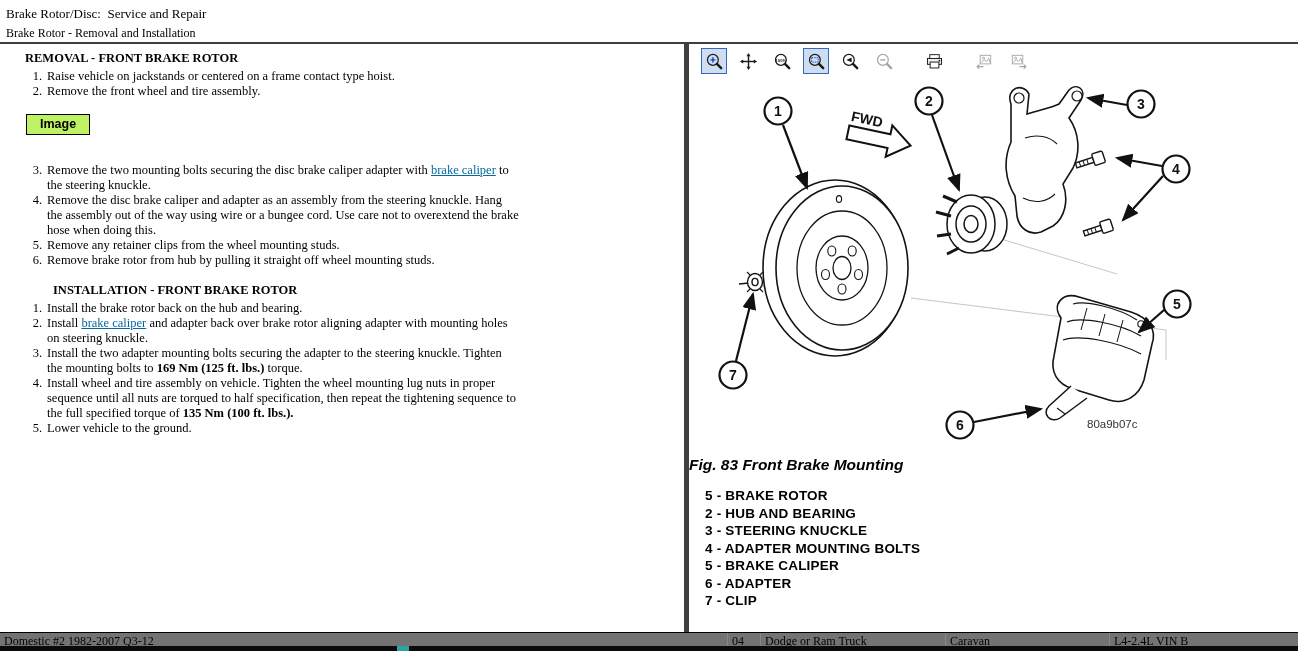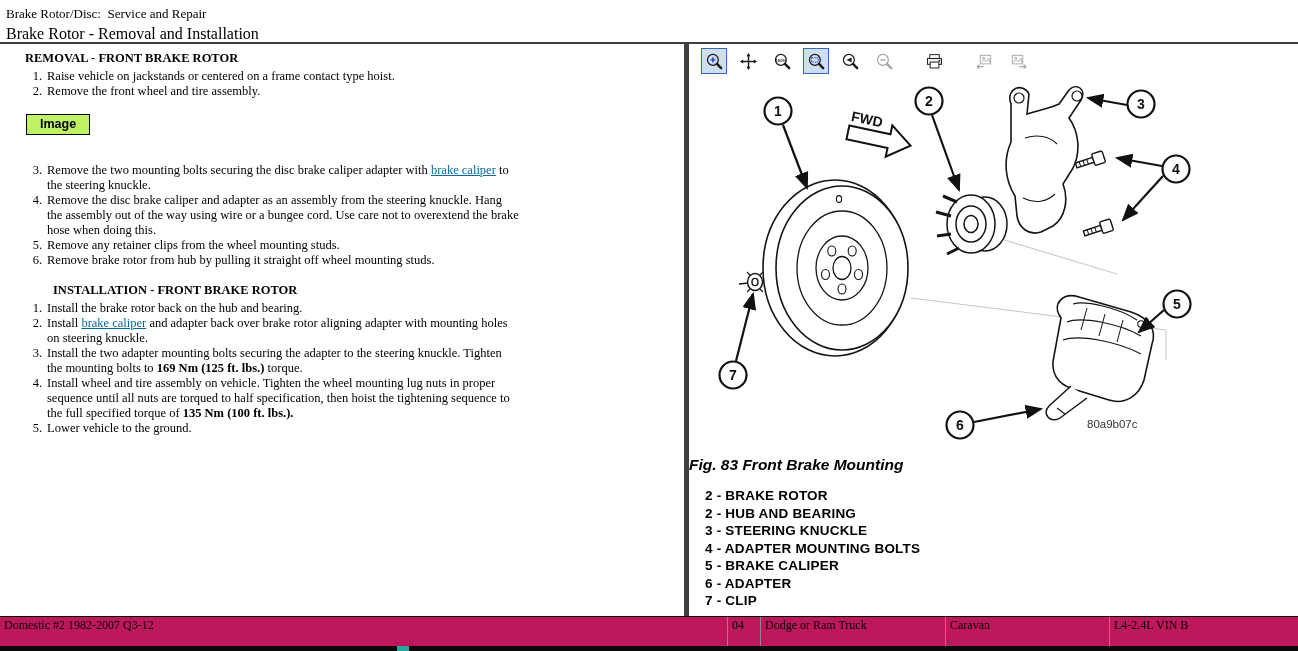--- a/index.html
+++ b/index.html
@@ -4,21 +4,21 @@
 <style>
   html,body { margin:0; padding:0; background:#d8d8d8; }
   .app {
     position:relative; width:1298px; height:651px; background:#ffffff;
     overflow:hidden; font-family:"Liberation Serif", serif; color:#000;
     box-sizing:border-box; display:flex; flex-direction:column;
   }
   
   .header { height:44px; box-sizing:border-box; border-bottom:2px solid #3f3f3f; padding:4px 0 0 6px; flex:none; }
   .title  { font-size:13px; line-height:20px; white-space:pre-wrap; }
-  .subtitle { font-size:16px; line-height:15px; margin-top:2px; }
+  .subtitle { font-size:12px; line-height:15px; margin-top:2px; }
   
   .main { flex:1; display:flex; min-height:0; }
   .content { width:684px; flex:none; box-sizing:border-box; padding:7px 0 0 25px; font-size:12.5px; line-height:15px; overflow:hidden; }
   .divider { width:5px; flex:none; background:#3f3f3f; }
   .viewer { flex:1; min-width:0; overflow:hidden; }
   
   .section-heading { font-size:12.5px; font-weight:bold; margin:0 0 3px 0; }
   .section-heading.install { margin-top:15px;margin-left:28px; }
   .step { display:flex; }
   .step-num { width:17px; text-align:right; margin-right:5px; flex:none; }
@@ -38,21 +38,21 @@
   .tool-btn.active { background:#cfddf1; border-color:#316ac5; }
   .tool-btn.disabled { color:#a8a8a8; cursor:default; }
   .tool-btn.gap { margin-left:16px; }
   .tool-icon { display:flex; }
   
   .figure-svg { display:block; }
   .caption { margin-top:4px; text-align:left; font:bold italic 15.5px "Liberation Sans", sans-serif; }
   .legend { margin-top:13px; padding-left:16px; font:bold 13.5px "Liberation Sans", sans-serif; }
   .legend-item { line-height:17.5px; letter-spacing:.2px; }
   
-  .statusbar { height:30px; flex:none; box-sizing:border-box; border-top:1px solid #000; display:flex; font-size:12px; background:#be185d; }
+  .statusbar { height:14px; flex:none; box-sizing:border-box; border-top:1px solid #000; display:flex; font-size:12px; background:#737373; }
   .status-cell { box-sizing:border-box; border-right:1px solid #888; padding:1px 0 0 4px; white-space:nowrap; overflow:hidden; }
   .status-cell:last-child { border-right:none; }
   
   .taskbar-sliver { height:5px; flex:none; background:#0a0a0a; position:relative; }
   .taskbar-accent { position:absolute; left:397px; top:0; width:12px; height:5px; }
   .callout-num { font:bold 14px "Liberation Sans", sans-serif; }
 </style>
 </head>
 <body>
 
@@ -107,21 +107,21 @@
           <div class="step">
             <span class="step-num">2.</span>
             <span class="step-body"><span>Install </span><span class="inline-link">brake caliper</span><span> and adapter back over brake rotor aligning adapter with mounting holes on steering knuckle.</span></span>
           </div>
           <div class="step">
             <span class="step-num">3.</span>
             <span class="step-body"><span>Install the two adapter mounting bolts securing the adapter to the steering knuckle. Tighten the mounting bolts to </span><span class="torque">169 Nm (125 ft. lbs.)</span><span> torque.</span></span>
           </div>
           <div class="step">
             <span class="step-num">4.</span>
-            <span class="step-body"><span>Install wheel and tire assembly on vehicle. Tighten the wheel mounting lug nuts in proper sequence until all nuts are torqued to half specification, then hoist the tightening sequence to the full specified torque of </span><span class="torque">135 Nm (100 ft. lbs.).</span></span>
+            <span class="step-body"><span>Install wheel and tire assembly on vehicle. Tighten the wheel mounting lug nuts in proper sequence until all nuts are torqued to half specification, then repeat the tightening sequence to the full specified torque of </span><span class="torque">135 Nm (100 ft. lbs.).</span></span>
           </div>
           <div class="step">
             <span class="step-num">5.</span>
             <span class="step-body"><span>Lower vehicle to the ground.</span></span>
           </div>
         </div>
     </section>
 
     <div class="divider"></div>
 
@@ -343,21 +343,21 @@
           <g>
             <circle cx="44" cy="297" r="13.5" fill="#fff" stroke="#111" stroke-width="2.2"></circle>
             <text x="44" y="302" text-anchor="middle" class="callout-num" fill="#111">7</text>
           </g>
 
           <text x="398" y="350" font-family="Liberation Sans, sans-serif" font-size="11.5" fill="#333">80a9b07c</text>
         </svg>
 
         <div class="caption">Fig. 83 Front Brake Mounting</div>
         <div class="legend">
-            <div class="legend-item">2 - BRAKE ROTOR</div>
+            <div class="legend-item">5 - BRAKE ROTOR</div>
             <div class="legend-item">2 - HUB AND BEARING</div>
             <div class="legend-item">3 - STEERING KNUCKLE</div>
             <div class="legend-item">4 - ADAPTER MOUNTING BOLTS</div>
             <div class="legend-item">5 - BRAKE CALIPER</div>
             <div class="legend-item">6 - ADAPTER</div>
             <div class="legend-item">7 - CLIP</div>
           </div>
       </div>
     </section>
   </div>

